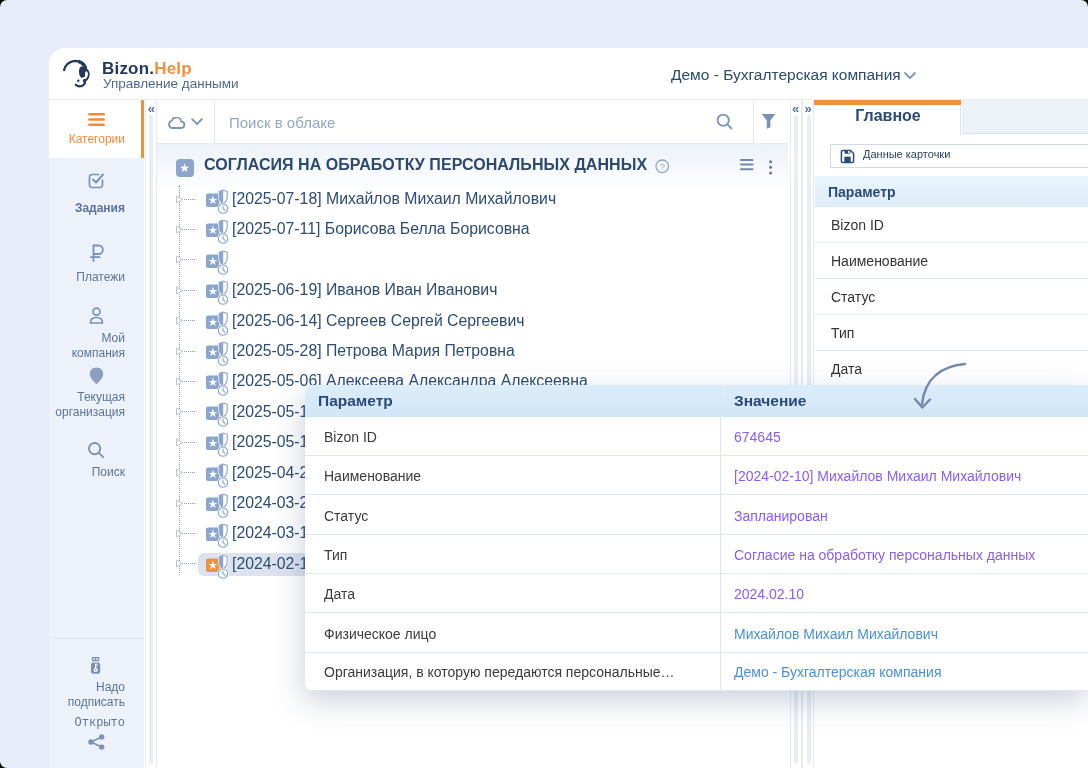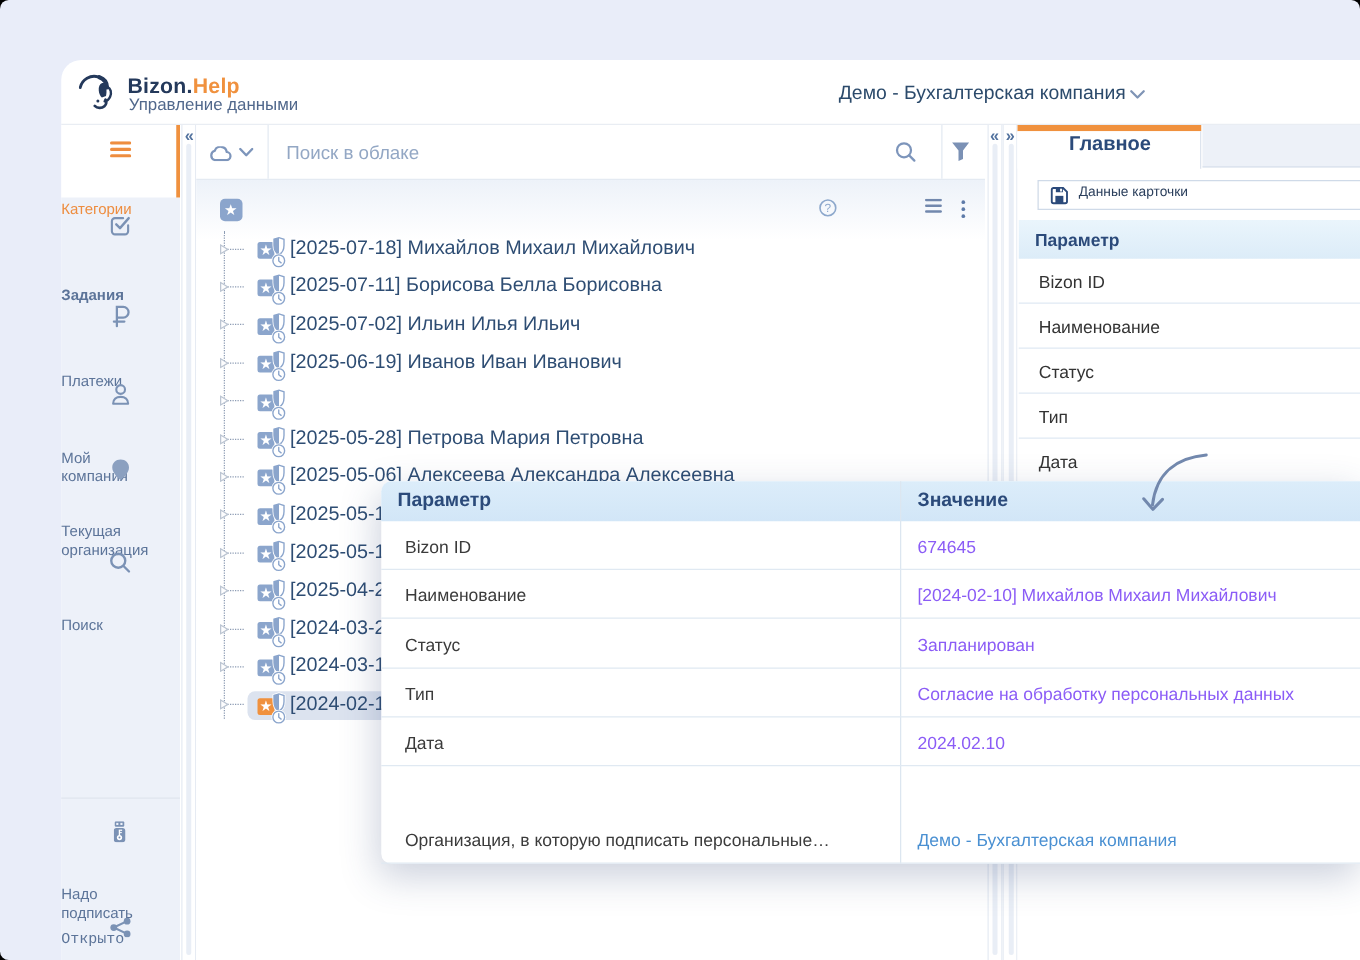--- a/index.html
+++ b/index.html
@@ -14,21 +14,21 @@
   
   .logo-title { position:absolute; left:102px; top:59px; font-size:17px; font-weight:bold; color:#24395b; letter-spacing:0.2px;text-align:center;}
   .logo-title .hl { color:#f0913e; }
   .logo-sub { position:absolute; left:103px; top:76px; font-size:13.5px; color:#51688c; }
   #hdrline { position:absolute; left:49px; top:99px; width:1039px; height:1px; background:#e9edf3; }
   .org { position:absolute; left:671px; top:66px; font-size:15.5px; color:#2b4a6b; }
   
   #side { position:absolute; left:49px; top:100px; width:95px; height:668px; background:#edf1f9; }
   #side .active-bg { position:absolute; left:0; top:0; width:95px; height:58px; background:#fff; }
   #side .active-bar { position:absolute; left:92px; top:0; width:3px; height:58px; background:#f0913e; }
-  .sitem { position:absolute; left:0; width:76px; text-align:left; font-size:12px; color:#5c7499; line-height:14.5px;margin-top:28px; }
+  .sitem { position:absolute; left:0; width:76px; text-align:right; font-size:12px; color:#5c7499; line-height:14.5px; }
   .sitem.orange { color:#ee8d3f; }
   #side .divider { position:absolute; left:0; top:538px; width:95px; height:1px; background:#dfe5ee; }
   
   .scol { position:absolute; top:100px; height:668px; width:12px; background:#fff;
           border-left:1px solid #e6ebf3; border-right:1px solid #e6ebf3; }
   .scol .thumb { position:absolute; left:3.5px; top:15px; width:4px; height:649px; background:#e9eef6; border-radius:2px; }
   .guill { position:absolute; font-size:13px; font-weight:bold; color:#53739f; }
   
   #mid { position:absolute; left:157px; top:100px; width:632px; height:668px; background:#fff; }
   .sdiv { position:absolute; top:0; width:1px; height:43px; background:#e4eaf2; }
@@ -187,20 +187,21 @@
       <path d="M11.3 11.3 L15.5 15.5" stroke="#7d95bb" stroke-width="1.8" stroke-linecap="round"></path>
     </svg>
     <div class="sdiv" style="left:596px;"></div>
     <svg class="abs" style="left:604px;top:13px;" width="15" height="16" viewBox="0 0 15 16">
       <path d="M0.7 0.9 L14.3 0.9 L9.4 7.4 L9.4 14.2 L5.8 15.8 L5.8 7.4 Z" fill="#7b91b5"></path>
     </svg>
     <div id="searchline"></div>
 
     <div id="treewrap">
       <div id="cathead-star">★</div>
+      <div id="cathead-t">СОГЛАСИЯ НА ОБРАБОТКУ ПЕРСОНАЛЬНЫХ ДАННЫХ</div>
       <svg class="abs" style="left:498px;top:15px;" width="15" height="15" viewBox="0 0 15 15">
         <circle cx="7.3" cy="7.3" r="6.3" fill="none" stroke="#8da8cc" stroke-width="1.3"></circle>
         <text x="7.3" y="10.7" text-anchor="middle" font-size="9.5" fill="#8da8cc" font-family="Liberation Sans">?</text>
       </svg>
       <svg class="abs" style="left:583px;top:15.4px;" width="13.5" height="12" viewBox="0 0 13.5 12">
         <rect x="0" y="0" width="13.5" height="2" rx="1" fill="#7288ad"></rect>
         <rect x="0" y="4.6" width="13.5" height="2" rx="1" fill="#7288ad"></rect>
         <rect x="0" y="9.2" width="13.5" height="2" rx="1" fill="#7288ad"></rect>
       </svg>
       <svg class="abs" style="left:611.5px;top:15.7px;" width="4" height="15" viewBox="0 0 4 15">
@@ -252,21 +253,20 @@
             <svg class="ic" style="left:48px;top:3px;" width="31" height="26" viewBox="0 0 31 26">
               <rect x="1" y="4.5" width="13.5" height="13.5" rx="2" fill="#8ba5cc"></rect>
               <text x="7.8" y="15.1" text-anchor="middle" font-size="11.5" fill="#fff">★</text>
               <path d="M14.2 2.4 L18.2 1.1 L22.2 2.4 L22.2 7.2 C22.2 10.9 20.3 13.6 18.2 14.7 C16.1 13.6 14.2 10.9 14.2 7.2 Z" fill="#fff" stroke="#fff" stroke-width="2.4"></path>
               <path d="M14.2 2.4 L18.2 1.1 L22.2 2.4 L22.2 7.2 C22.2 10.9 20.3 13.6 18.2 14.7 C16.1 13.6 14.2 10.9 14.2 7.2 Z" fill="none" stroke="#8ba5cc" stroke-width="1.1"></path>
               <path d="M18.2 1.1 L14.2 2.4 L14.2 7.2 C14.2 10.9 16.1 13.6 18.2 14.7 Z" fill="#8ba5cc"></path>
               <circle cx="18" cy="19.6" r="4.7" fill="#fff" stroke="#fff" stroke-width="2.4"></circle>
               <circle cx="18" cy="19.6" r="4.7" fill="#fff" stroke="#8ba5cc" stroke-width="1.1"></circle>
               <path d="M18 17 L18 19.8 L19.9 21.3" fill="none" stroke="#8ba5cc" stroke-width="1.1" stroke-linecap="round"></path>
             </svg>
-            <div class="txt">[2025-07-02] Ильин Илья Ильич</div>
           </div>
       <div class="trow" style="top:131.2px;">
             <div class="hdots" style="left:25px;top:14.5px;width:13px;"></div>
             <svg class="expander" style="left:18px;top:10.5px;" width="8" height="9" viewBox="0 0 8 9">
               <path d="M1 1 L6.8 4.5 L1 8 Z" fill="#fdfdfe" stroke="#bcc5d2" stroke-width="1"></path>
             </svg>
             <svg class="ic" style="left:48px;top:3px;" width="31" height="26" viewBox="0 0 31 26">
               <rect x="1" y="4.5" width="13.5" height="13.5" rx="2" fill="#8ba5cc"></rect>
               <text x="7.8" y="15.1" text-anchor="middle" font-size="11.5" fill="#fff">★</text>
               <path d="M14.2 2.4 L18.2 1.1 L22.2 2.4 L22.2 7.2 C22.2 10.9 20.3 13.6 18.2 14.7 C16.1 13.6 14.2 10.9 14.2 7.2 Z" fill="#fff" stroke="#fff" stroke-width="2.4"></path>
@@ -286,20 +286,21 @@
             <svg class="ic" style="left:48px;top:3px;" width="31" height="26" viewBox="0 0 31 26">
               <rect x="1" y="4.5" width="13.5" height="13.5" rx="2" fill="#8ba5cc"></rect>
               <text x="7.8" y="15.1" text-anchor="middle" font-size="11.5" fill="#fff">★</text>
               <path d="M14.2 2.4 L18.2 1.1 L22.2 2.4 L22.2 7.2 C22.2 10.9 20.3 13.6 18.2 14.7 C16.1 13.6 14.2 10.9 14.2 7.2 Z" fill="#fff" stroke="#fff" stroke-width="2.4"></path>
               <path d="M14.2 2.4 L18.2 1.1 L22.2 2.4 L22.2 7.2 C22.2 10.9 20.3 13.6 18.2 14.7 C16.1 13.6 14.2 10.9 14.2 7.2 Z" fill="none" stroke="#8ba5cc" stroke-width="1.1"></path>
               <path d="M18.2 1.1 L14.2 2.4 L14.2 7.2 C14.2 10.9 16.1 13.6 18.2 14.7 Z" fill="#8ba5cc"></path>
               <circle cx="18" cy="19.6" r="4.7" fill="#fff" stroke="#fff" stroke-width="2.4"></circle>
               <circle cx="18" cy="19.6" r="4.7" fill="#fff" stroke="#8ba5cc" stroke-width="1.1"></circle>
               <path d="M18 17 L18 19.8 L19.9 21.3" fill="none" stroke="#8ba5cc" stroke-width="1.1" stroke-linecap="round"></path>
             </svg>
+            <div class="txt">[2025-06-14] Сергеев Сергей Сергеевич</div>
           </div>
       <div class="trow" style="top:192px;">
             <div class="hdots" style="left:25px;top:14.5px;width:13px;"></div>
             <svg class="expander" style="left:18px;top:10.5px;" width="8" height="9" viewBox="0 0 8 9">
               <path d="M1 1 L6.8 4.5 L1 8 Z" fill="#fdfdfe" stroke="#bcc5d2" stroke-width="1"></path>
             </svg>
             <svg class="ic" style="left:48px;top:3px;" width="31" height="26" viewBox="0 0 31 26">
               <rect x="1" y="4.5" width="13.5" height="13.5" rx="2" fill="#8ba5cc"></rect>
               <text x="7.8" y="15.1" text-anchor="middle" font-size="11.5" fill="#fff">★</text>
               <path d="M14.2 2.4 L18.2 1.1 L22.2 2.4 L22.2 7.2 C22.2 10.9 20.3 13.6 18.2 14.7 C16.1 13.6 14.2 10.9 14.2 7.2 Z" fill="#fff" stroke="#fff" stroke-width="2.4"></path>
@@ -493,22 +494,26 @@
         <span class="v">Запланирован</span>
       </div>
     <div class="prow" style="top:150px;">
         <span class="k">Тип</span>
         <span class="v">Согласие на обработку персональных данных</span>
       </div>
     <div class="prow" style="top:189px;">
         <span class="k">Дата</span>
         <span class="v">2024.02.10</span>
       </div>
+    <div class="prow" style="top:229px;">
+        <span class="k">Физическое лицо</span>
+        <span class="v link">Михайлов Михаил Михайлович</span>
+      </div>
     <div class="prow" style="top:267px;">
-        <span class="k">Организация, в которую подписать персональные…</span>
+        <span class="k">Организация, в которую передаются персональные…</span>
         <span class="v link">Демо - Бухгалтерская компания</span>
       </div>
   </div>
 
   <svg class="abs" style="left:905px;top:355px;" width="70" height="60" viewBox="0 0 70 60">
     <path d="M60 9 C38 11 20 22 17 49" fill="none" stroke="#7288ad" stroke-width="2.4" stroke-linecap="round"></path>
     <path d="M10 44 L17.3 52.5 L25 44.5" fill="none" stroke="#7288ad" stroke-width="2.4" stroke-linecap="round" stroke-linejoin="round"></path>
   </svg>
 </div>
 

